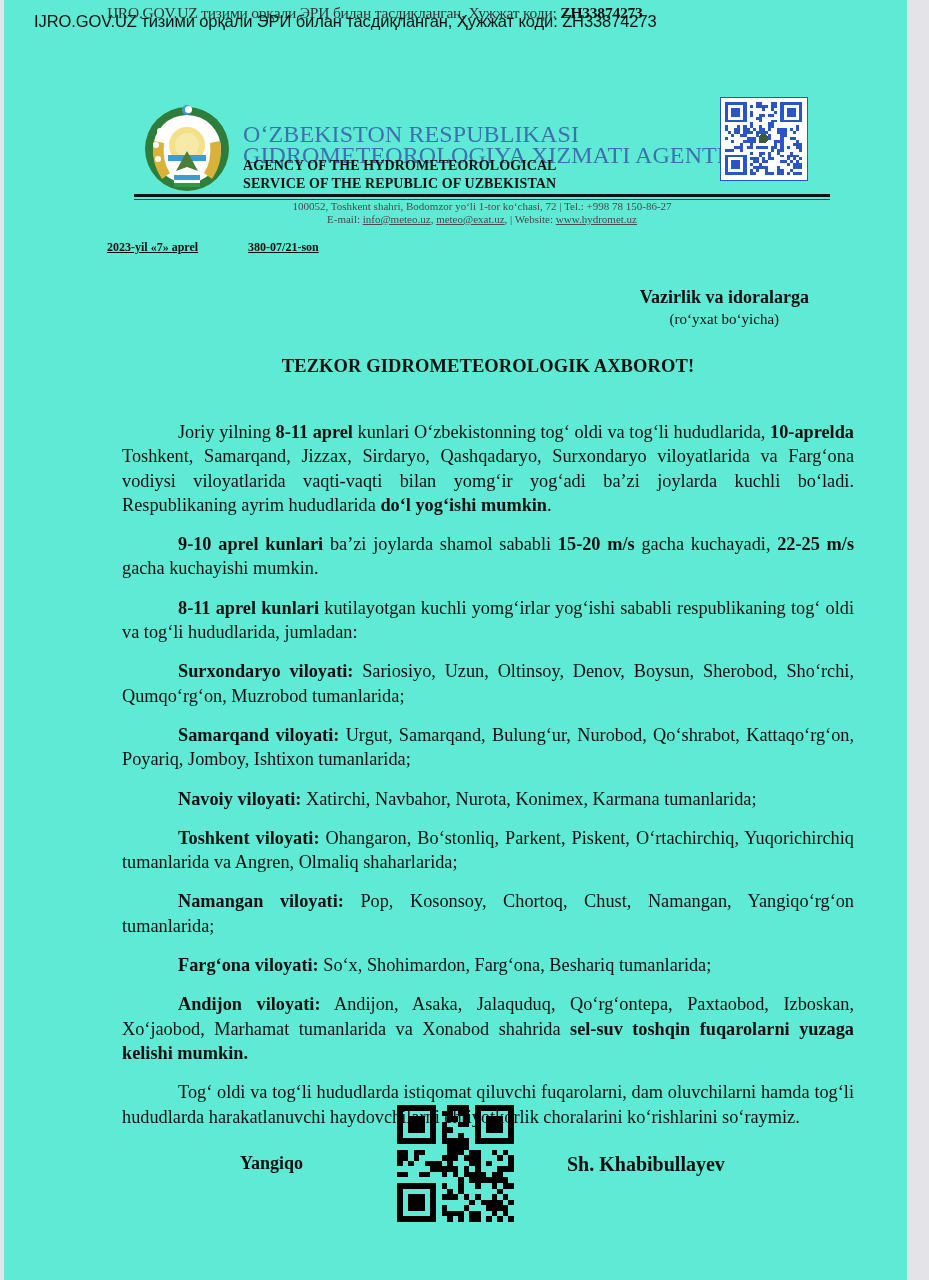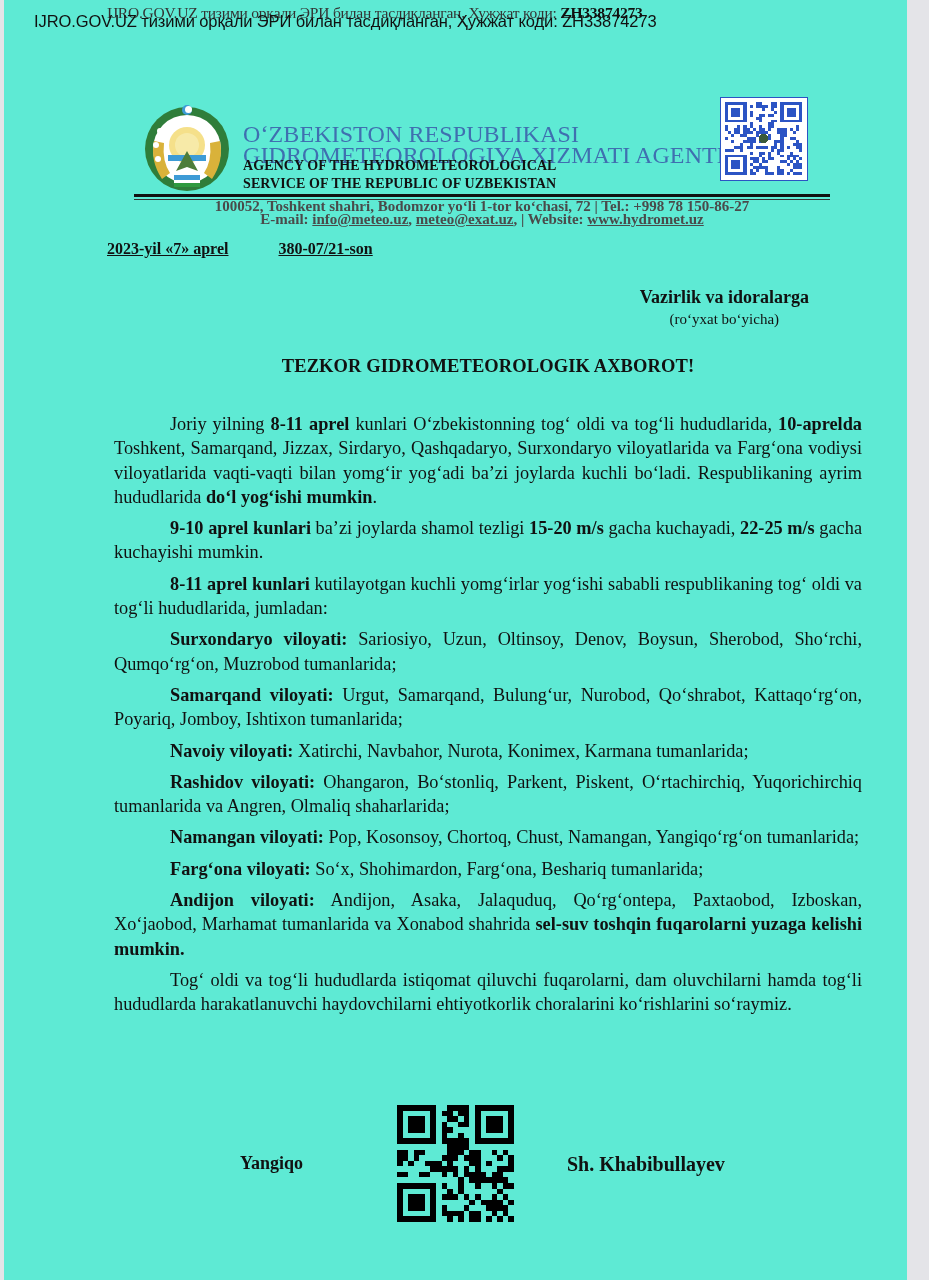--- a/index.html
+++ b/index.html
@@ -37,42 +37,42 @@
     white-space: nowrap; letter-spacing: 0.1px;
   }
   .qr-top {
     position: absolute; left: 716px; top: 97px; width: 88px; height: 84px;
     border: 1.5px solid #2b54c4; box-sizing: border-box; padding: 4px; background:#fff;
   }
   .rule-thick { position: absolute; left: 130px; top: 194px; width: 696px; height: 3px; background:#111; }
   .rule-thin  { position: absolute; left: 130px; top: 199px; width: 696px; height: 1px; background:#333; }
   .contacts {
     position: absolute; left: 130px; width: 696px; top: 200px; text-align: center;
-    font-size: 15px; line-height: 13px; color: #4a4a4a; font-weight: bold;
+    font-size: 11px; line-height: 13px; color: #4a4a4a;
   }
   .contacts a { color: #4a4a4a; text-decoration: underline; text-align: center; }
   .refline {
-    position: absolute; left: 103px; top: 240px; font-weight: bold; font-size: 16px;
+    position: absolute; left: 103px; top: 240px; font-weight: bold; font-size: 12px;
     text-decoration: underline; white-space: nowrap;
   }
   .refline .num { margin-left: 50px; }
   .recipient {
     position: absolute; right: 98px; top: 286px; text-align: center;
   }
   .recipient .main { font-weight: bold; font-size: 18px; line-height: 22px; }
   .recipient .sub { font-size: 15px; line-height: 20px; margin-top: 1px; }
   .title {
     position: absolute; left: 103px; width: 762px; top: 356px; text-align: center;
     font-weight: bold; font-size: 18.5px; letter-spacing: 0.1px;
   }
   .body-text {
     position: absolute; left: 103px; width: 762px; top: 405px;
     font-size: 18.3px; line-height: 24.3px; text-align: justify;
   }
-  .body-text p { margin: 7px; text-indent: 56px; }
+  .body-text p { margin: 15px; text-indent: 56px; }
   .body-text b { font-weight: bold; }
   .sig-role { position: absolute; left: 236px; top: 1153px; font-weight: bold; font-size: 18px; }
   .sig-name { position: absolute; left: 563px; top: 1153px; font-weight: bold; font-size: 20px; }
   .qr-bottom { position: absolute; left: 393px; top: 1105px; width: 117px; height: 117px; }
 </style>
 </head>
 <body>
 
 <div class="page">
 
@@ -415,27 +415,27 @@
 
   <div class="recipient">
     <div class="main">Vazirlik va idoralarga</div>
     <div class="sub">(ro‘yxat bo‘yicha)</div>
   </div>
 
   <div class="title">TEZKOR GIDROMETEOROLOGIK AXBOROT!</div>
 
   <div class="body-text">
     <p><span>Joriy yilning </span><b>8-11 aprel</b><span> kunlari O‘zbekistonning tog‘ oldi va tog‘li hududlarida, </span><b>10-aprelda</b><span> Toshkent, Samarqand, Jizzax, Sirdaryo, Qashqadaryo, Surxondaryo viloyatlarida va Farg‘ona vodiysi viloyatlarida vaqti-vaqti bilan yomg‘ir yog‘adi ba’zi joylarda kuchli bo‘ladi. Respublikaning ayrim hududlarida </span><b>do‘l yog‘ishi mumkin</b><span>.</span></p>
-    <p><b>9-10 aprel kunlari</b><span> ba’zi joylarda shamol tezligi </span><b>15-20 m/s</b><span> gacha kuchayadi, </span><b>22-25 m/s</b><span> gacha kuchayishi mumkin.</span></p>
+    <p><b>9-10 aprel kunlari</b><span> ba’zi joylarda shamol sababli </span><b>15-20 m/s</b><span> gacha kuchayadi, </span><b>22-25 m/s</b><span> gacha kuchayishi mumkin.</span></p>
     <p><b>8-11 aprel kunlari</b><span> kutilayotgan kuchli yomg‘irlar yog‘ishi sababli respublikaning tog‘ oldi va tog‘li hududlarida, jumladan:</span></p>
     <div id="regions">
         <p><b>Surxondaryo viloyati:</b><span> Sariosiyo, Uzun, Oltinsoy, Denov, Boysun, Sherobod, Sho‘rchi, Qumqo‘rg‘on, Muzrobod tumanlarida;</span></p>
         <p><b>Samarqand viloyati:</b><span> Urgut, Samarqand, Bulung‘ur, Nurobod, Qo‘shrabot, Kattaqo‘rg‘on, Poyariq, Jomboy, Ishtixon tumanlarida;</span></p>
         <p><b>Navoiy viloyati:</b><span> Xatirchi, Navbahor, Nurota, Konimex, Karmana tumanlarida;</span></p>
-        <p><b>Rashidov viloyati:</b><span> Ohangaron, Bo‘stonliq, Parkent, Piskent, O‘rtachirchiq, Yuqorichirchiq tumanlarida va Angren, Olmaliq shaharlarida;</span></p>
+        <p><b>Toshkent viloyati:</b><span> Ohangaron, Bo‘stonliq, Parkent, Piskent, O‘rtachirchiq, Yuqorichirchiq tumanlarida va Angren, Olmaliq shaharlarida;</span></p>
         <p><b>Namangan viloyati:</b><span> Pop, Kosonsoy, Chortoq, Chust, Namangan, Yangiqo‘rg‘on tumanlarida;</span></p>
         <p><b>Farg‘ona viloyati:</b><span> So‘x, Shohimardon, Farg‘ona, Beshariq tumanlarida;</span></p>
       </div>
     <p><b>Andijon viloyati:</b><span> Andijon, Asaka, Jalaquduq, Qo‘rg‘ontepa, Paxtaobod, Izboskan, Xo‘jaobod, Marhamat tumanlarida va Xonabod shahrida </span><b>sel-suv toshqin fuqarolarni yuzaga kelishi mumkin.</b></p>
     <p>Tog‘ oldi va tog‘li hududlarda istiqomat qiluvchi fuqarolarni, dam oluvchilarni hamda tog‘li hududlarda harakatlanuvchi haydovchilarni ehtiyotkorlik choralarini ko‘rishlarini so‘raymiz.</p>
   </div>
 
   <div class="sig-role">Yangiqo</div>
   <svg class="qr-bottom" viewBox="0 0 21 21" shape-rendering="crispEdges">
     <g fill="#000" id="qrBotG">

